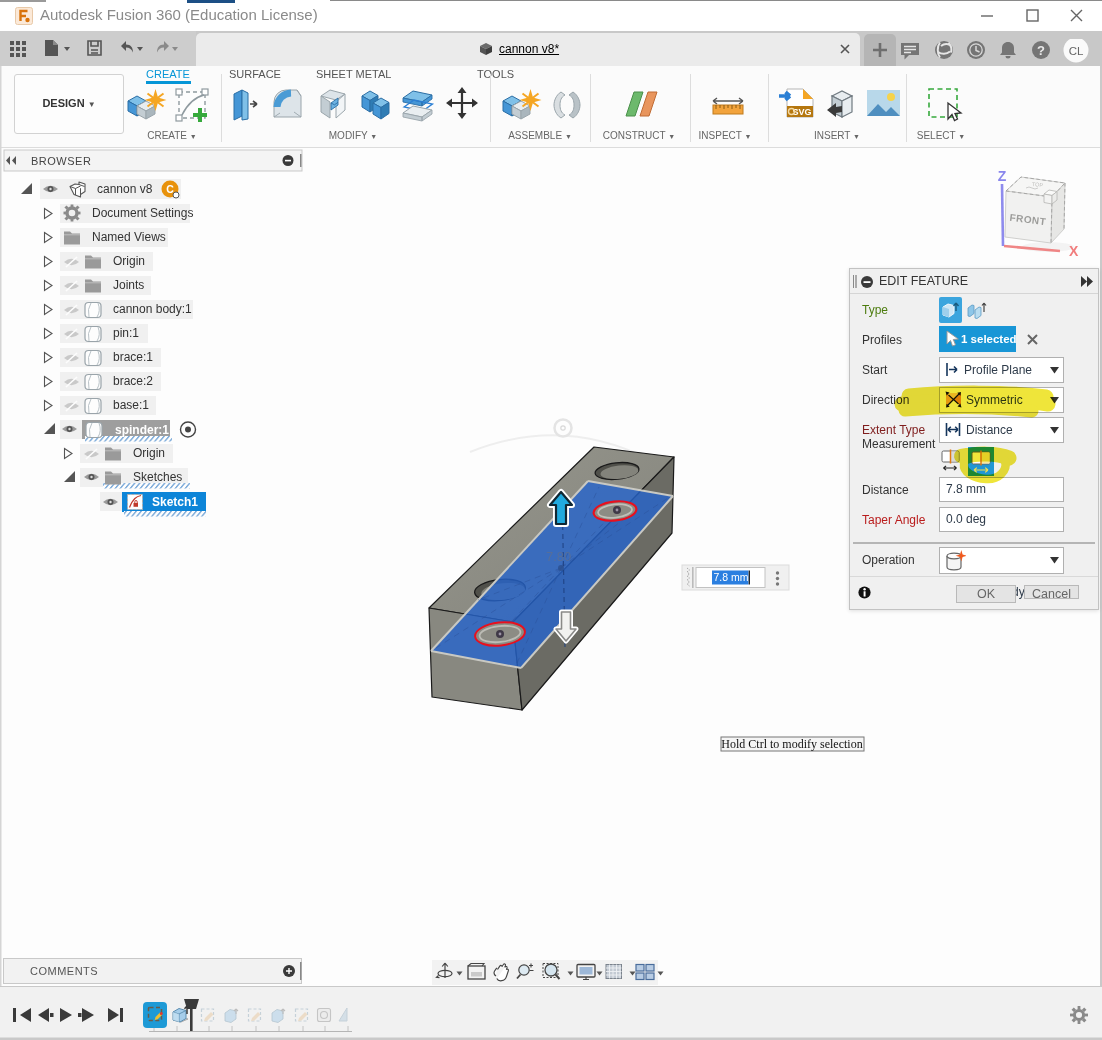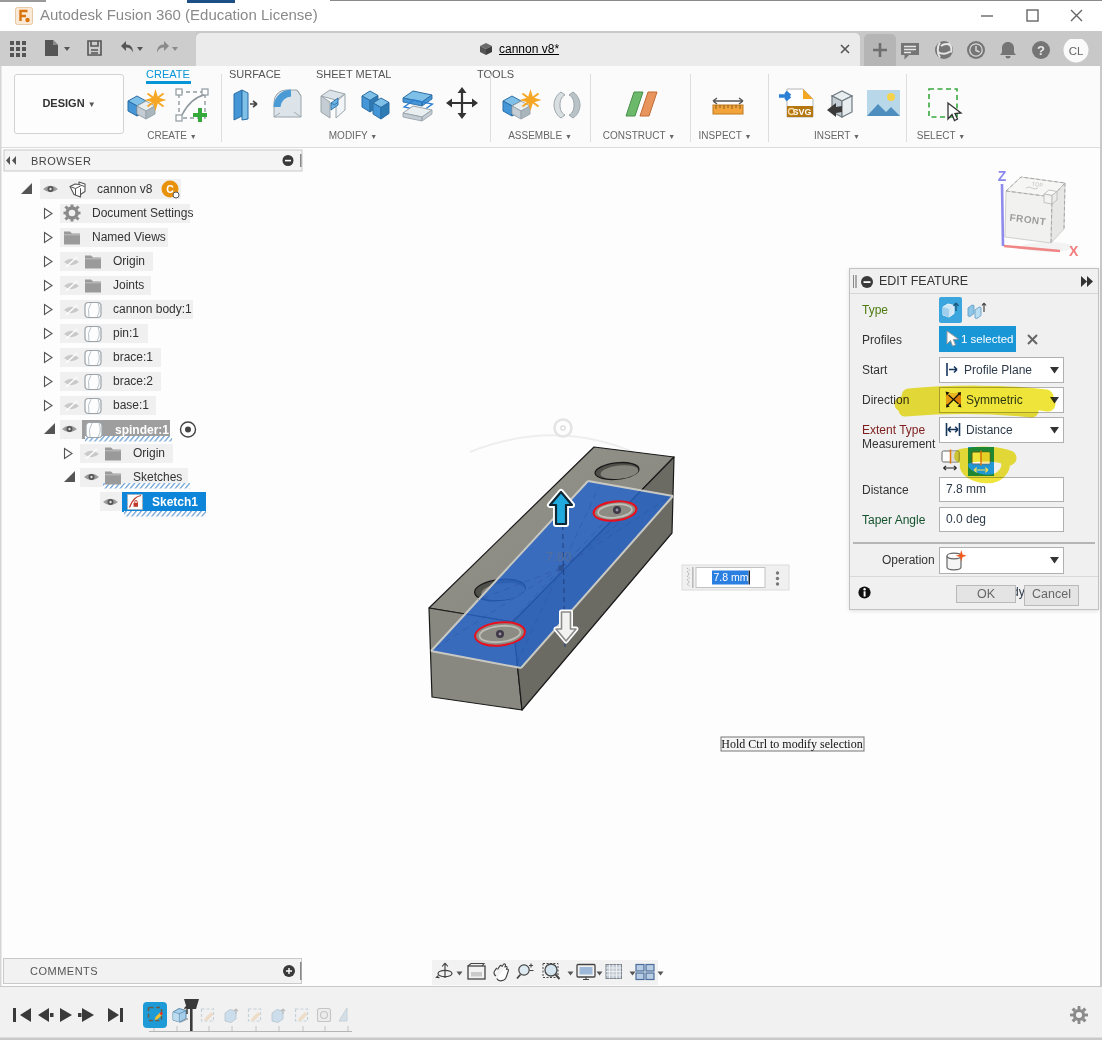--- a/index.html
+++ b/index.html
@@ -679,21 +679,21 @@
     <path d="M1 8 l4 -3 2 0.5 v8 l-4 3 -2 -0.5 z" fill="#8ec6e8" stroke="#5b9bc4" stroke-width="0.8"></path>
     <path d="M8 10 l4 -3 2 0.5 v8 l-4 3 -2 -0.5 z" fill="#b8dcf0" stroke="#5b9bc4" stroke-width="0.8"></path>
     <path d="M17 12 v-9 m0 0 l-2 2.5 m2 -2.5 l2 2.5" stroke="#444" stroke-width="1.2" fill="none"></path>
   </svg>
 
   <div class="abs" style="left:12px;top:64px;font-size:12px;color:#333;">Profiles</div>
   <div class="abs" style="left:89px;top:57px;width:77px;height:26px;background:#1896d6;"></div>
   <svg class="abs" style="left:95px;top:61px;" width="14" height="18" viewBox="0 0 14 18">
       <path d="M2 1 l0 13 3.5 -3.5 2 5.5 3 -1.2 -2.2 -5.3 5 -0.5 z" fill="#fff" stroke="#9a9a9a" stroke-width="1"></path>
     </svg>
-  <div class="abs" style="left:111px;top:64px;font-size:11.5px;color:#fff;">1 selected</div>
+  <div class="abs" style="left:111px;top:64px;font-size:11.5px;color:#fff;font-weight:bold;">1 selected</div>
   <svg class="abs" style="left:177px;top:65px;" width="11" height="11" viewBox="0 0 11 11">
       <path d="M1 1 l9 9 M10 1 l-9 9" stroke="#666" stroke-width="2"></path>
     </svg>
 
   <div class="abs" style="left:12px;top:94px;font-size:12px;color:#333;">Start</div>
   <div class="abs" style="left:89px;top:88px;width:125px;height:26px;background:#fff;border:1px solid #b0b0b0;"></div>
   <svg class="abs" style="left:95px;top:93px;" width="15" height="15" viewBox="0 0 15 15">
       <path d="M2 1 v13 M4 7.5 h8 m0 0 l-3 -3 m3 3 l-3 3" stroke="#16365c" stroke-width="1.6" fill="none"></path>
     </svg>
   <div class="abs" style="left:114px;top:94px;font-size:12px;color:#2e3b4a;">Profile Plane</div>
@@ -741,46 +741,46 @@
       <rect x="40" y="5.5" width="8.5" height="11" fill="#f5e9a0"></rect>
       <path d="M40 3.5 v15" stroke="#e07b12" stroke-width="1.5"></path>
       <path d="M33 23 h14 m-14 0 l2.8 -2.4 m-2.8 2.4 l2.8 2.4 m11.2 -2.4 l-2.8 -2.4 m2.8 2.4 l-2.8 2.4" stroke="#f0e050" stroke-width="1.2" fill="none"></path>
     </g>
   </svg>
 
   <div class="abs" style="left:12px;top:214px;font-size:12px;color:#333;">Distance</div>
   <div class="abs" style="left:89px;top:208px;width:125px;height:25px;background:#fff;border:1px solid #b0b0b0;"></div>
   <div class="abs" style="left:96px;top:213px;font-size:12px;color:#2e3b4a;">7.8 mm</div>
 
-  <div class="abs" style="left:12px;top:244px;font-size:12px;color:#14532d;">Taper Angle</div>
+  <div class="abs" style="left:12px;top:244px;font-size:12px;color:#b91c1c;">Taper Angle</div>
   <div class="abs" style="left:89px;top:238px;width:125px;height:25px;background:#fff;border:1px solid #b0b0b0;"></div>
   <div class="abs" style="left:96px;top:243px;font-size:12px;color:#2e3b4a;">0.0 deg</div>
 
   <div class="abs" style="left:3px;top:273px;width:242px;height:2px;background:#b5b5b5;"></div>
 
-  <div class="abs" style="left:12px;top:284px;font-size:12px;color:#333;margin-left:20px;">Operation</div>
+  <div class="abs" style="left:12px;top:284px;font-size:12px;color:#333;">Operation</div>
   <div class="abs" style="left:89px;top:278px;width:125px;height:27px;background:#fff;border:1px solid #b0b0b0;"></div>
   <svg class="abs" style="left:94px;top:281px;" width="22" height="22" viewBox="0 0 22 22">
     <path d="M3 6 v11 a7 2.8 0 0 0 14 0 v-11" fill="#f5f5f5" stroke="#666" stroke-width="1.2"></path>
     <ellipse cx="10" cy="6" rx="7" ry="2.8" fill="#fdfdfd" stroke="#666" stroke-width="1.2"></ellipse>
     <path d="M16 4.5 l1.3 -4.5 1.3 4.5 4.4 1.3 -4.4 1.3 -1.3 4.5 -1.3 -4.5 -4.4 -1.3 z" fill="#f05a1e"></path>
   </svg>
   <div class="abs" style="left:120px;top:284px;font-size:12px;color:#2e3b4a;margin-top:32px;">New Body</div>
   <svg class="abs" style="left:200px;top:288px;" width="9" height="7" viewBox="0 0 9 7">
       <path d="M0 0 h9 l-4.5 6.5 z" fill="#333"></path>
     </svg>
 
   <div class="abs" style="left:0px;top:307px;width:248px;height:1px;background:#d9d9d9;"></div>
   <svg class="abs" style="left:8px;top:317px;" width="13" height="13" viewBox="0 0 16 16">
       <circle cx="8" cy="8" r="7.5" fill="#111"></circle>
       <rect x="6.9" y="6.5" width="2.4" height="6.5" fill="#fff"></rect>
       <circle cx="8.1" cy="4" r="1.5" fill="#fff"></circle>
     </svg>
   <div class="abs" style="left:106px;top:316px;width:60px;height:18px;background:#e4e4e4;border:1px solid #b9b9b9;text-align:center;font-size:12.5px;color:#666;line-height:16px;">OK</div>
-  <div class="abs" style="left:174px;top:316px;width:55px;height:21px;background:#e4e4e4;border:1px solid #b9b9b9;text-align:center;font-size:12.5px;color:#666;line-height:16px;">Cancel</div>
+  <div class="abs" style="left:174px;top:316px;width:55px;height:14px;background:#e4e4e4;border:1px solid #b9b9b9;text-align:center;font-size:12.5px;color:#666;line-height:16px;">Cancel</div>
 </div>
 
 <svg id="ymark" class="abs" style="left:849px;top:268px;mix-blend-mode:multiply;" width="250" height="342" viewBox="0 0 250 342">
   <g fill="none" stroke="#eee32a" stroke-linecap="round" opacity="0.92">
     <path d="M60 128 C 100 124, 160 124, 197 129" stroke-width="15"></path>
     <path d="M53 136 C 110 131, 170 132, 199 136" stroke-width="15"></path>
     <path d="M56 142 C 105 138, 145 139, 183 143" stroke-width="13"></path>
     <path d="M112 188 L 118 187" stroke-width="14"></path>
     <path d="M116 189 C 126 185, 148 185, 160 190" stroke-width="15"></path>
     <path d="M156 193 C 159 203, 149 212, 137 211 C 124 210, 114 204, 115 196" stroke-width="8.5"></path>

